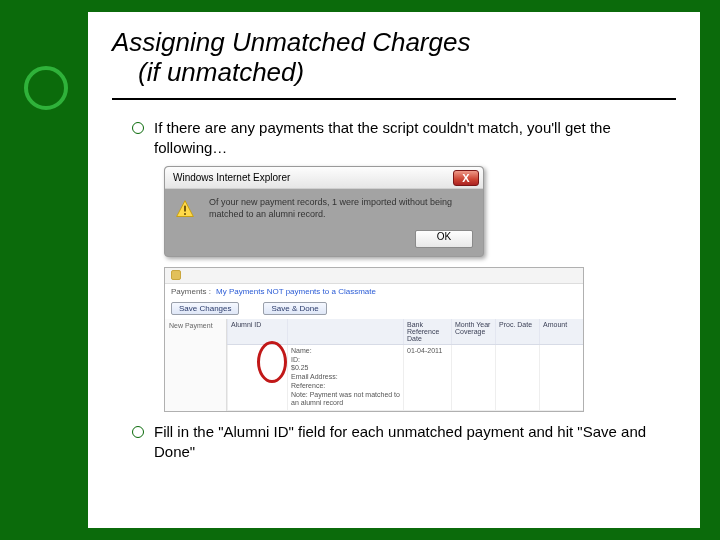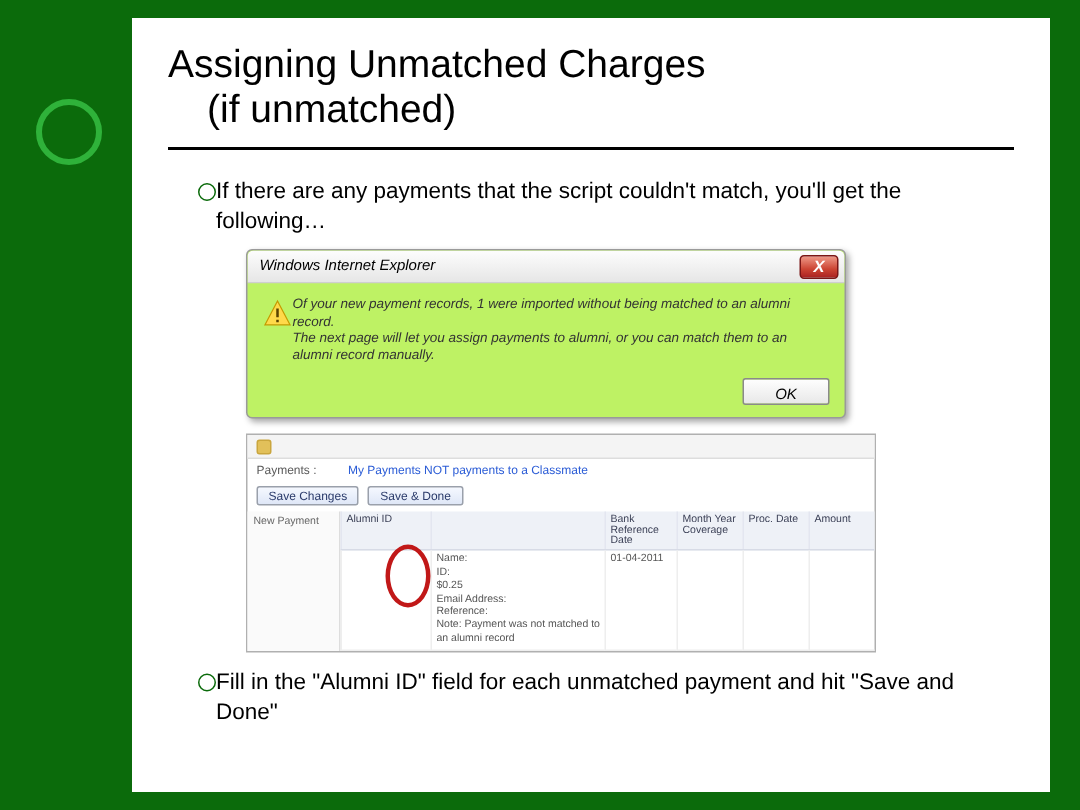--- a/index.html
+++ b/index.html
@@ -16,80 +16,80 @@
     left: 88px; top: 12px;
     width: 612px; height: 516px;
     padding: 16px 24px 18px 24px;
   }
   .title {
     font-family: Arial, sans-serif;
     font-size: 26px;
     line-height: 1.15;
     font-weight: 400;
     padding-bottom: 8px;
+    font-style: italic;
   }
   .title .indent { padding-left: 26px; display: block; }
   .hr { border-top: 2px solid #000; margin: 2px 0 18px 0; }
-  .bullet { display: flex; margin: 6px 0 8px 20px; }
+  .bullet { display: flex; gap: 10px; margin: 6px 0 8px 20px; }
   .bmarker {
     width: 12px; height: 12px; border: 1.6px solid #0a6a0a;
     border-radius: 50%; margin-top: 4px; flex: 0 0 12px;
   }
   .btext { font-size: 15px; line-height: 1.35; }
   
   .dialog {
-    width: 400px; margin: 6px 0 10px 52px;
+    width: 320px; margin: 6px 0 10px 52px;
     border: 1px solid #9a9a9a; border-radius: 4px;
     box-shadow: 2px 2px 4px rgba(0,0,0,.35);
-    background: #bef264;
-    font-style: italic;
+    background: #a3a3a3;
   }
   .dlg-titlebar {
     display:flex; align-items:center; justify-content:space-between;
     height: 22px;
     background: linear-gradient(#fdfdfd,#e6e6e6);
     border-bottom: 1px solid #cfcfcf; border-radius: 4px 4px 0 0;
     padding: 0 4px 0 8px;
     font-size: 10px;
   }
   .dlg-close {
     width: 26px; height: 16px; border-radius: 3px;
     background: linear-gradient(#e98, #c43 60%, #a22);
     color:#fff; display:flex; align-items:center; justify-content:center;
     font-weight: bold; font-size: 11px;
     border: 1px solid #7a1616;
   }
-  .dlg-body { display:flex; gap:0; padding: 8px 10px 6px 10px; align-items:flex-start; }
+  .dlg-body { display:flex; gap:14px; padding: 8px 10px 6px 10px; align-items:flex-start; }
   .warn-icon {
     width: 20px; height: 20px; position: relative; margin-top: 2px; flex:0 0 20px;
   }
   .warn-icon svg { width: 100%; height: 100%; }
   .dlg-text { font-size: 9px; color:#333; line-height:1.25; filter: blur(.3px); }
   .dlg-footer { display:flex; justify-content:flex-end; padding: 4px 10px 8px 10px; }
   .dlg-ok {
     min-width: 58px; height: 18px; font-size: 10px;
     border: 1px solid #8a8a8a; border-radius: 2px;
     background: linear-gradient(#fefefe,#e8e8e8);
-    display:flex; align-items:flex-end; justify-content:center;
+    display:flex; align-items:flex-start; justify-content:center;
   }
   
   .qb {
     width: 420px; margin: 6px 0 10px 52px;
     border: 1px solid #b0b0b0; background:#fff;
     font-size: 8px; color:#333;
   }
   .qb-toolbar {
     height: 16px; background:#f4f4f4; border-bottom:1px solid #ddd;
     display:flex; align-items:center; gap:6px; padding:0 6px;
   }
   .qb-nub { width:10px; height:10px; background:#e2c05a; border:1px solid #caa63e; border-radius:2px; }
-  .qb-breadcrumb { display:flex; align-items:center; gap:21px; padding:3px 6px; font-size:8px; }
+  .qb-breadcrumb { display:flex; align-items:center; gap:5px; padding:3px 6px; font-size:8px; }
   .qb-breadcrumb .here { color:#5a5a5a; }
   .qb-breadcrumb .link { color:#2b5cd6; }
-  .qb-actions { display:flex; gap:6px; padding: 3px 6px 4px 6px; }
+  .qb-actions { display:flex; gap:24px; padding: 3px 6px 4px 6px; }
   .qb-btn {
     padding: 1px 7px; border:1px solid #9aa0ab; border-radius:2px;
     background: linear-gradient(#f5f8ff,#dfe7f7);
     font-size: 8px; color:#2a3a6a;
   }
   .qb-grid { display:flex; }
   .qb-left {
     width: 62px; border-right:1px solid #ddd; padding:3px 4px;
     background:#fafafa; font-size:7px; color:#666;
   }
@@ -138,21 +138,20 @@
     <div class="dlg-body">
       <div class="warn-icon">
         <svg viewBox="0 0 24 24">
             <polygon points="12,2 22,21 2,21" fill="#ffd94a" stroke="#c59a00" stroke-width="1"></polygon>
             <rect x="11" y="8" width="2" height="7" fill="#5a4200"></rect>
             <rect x="11" y="17" width="2" height="2" fill="#5a4200"></rect>
           </svg>
       </div>
       <div class="dlg-text">
         <div>Of your new payment records, 1 were imported without being matched to an alumni record.</div>
-        <div>The next page will let you assign payments to alumni, or you can match them to an alumni record manually.</div>
       </div>
     </div>
     <div class="dlg-footer">
       <div class="dlg-ok">
         <span>OK</span>
       </div>
     </div>
   </div>
 
 

